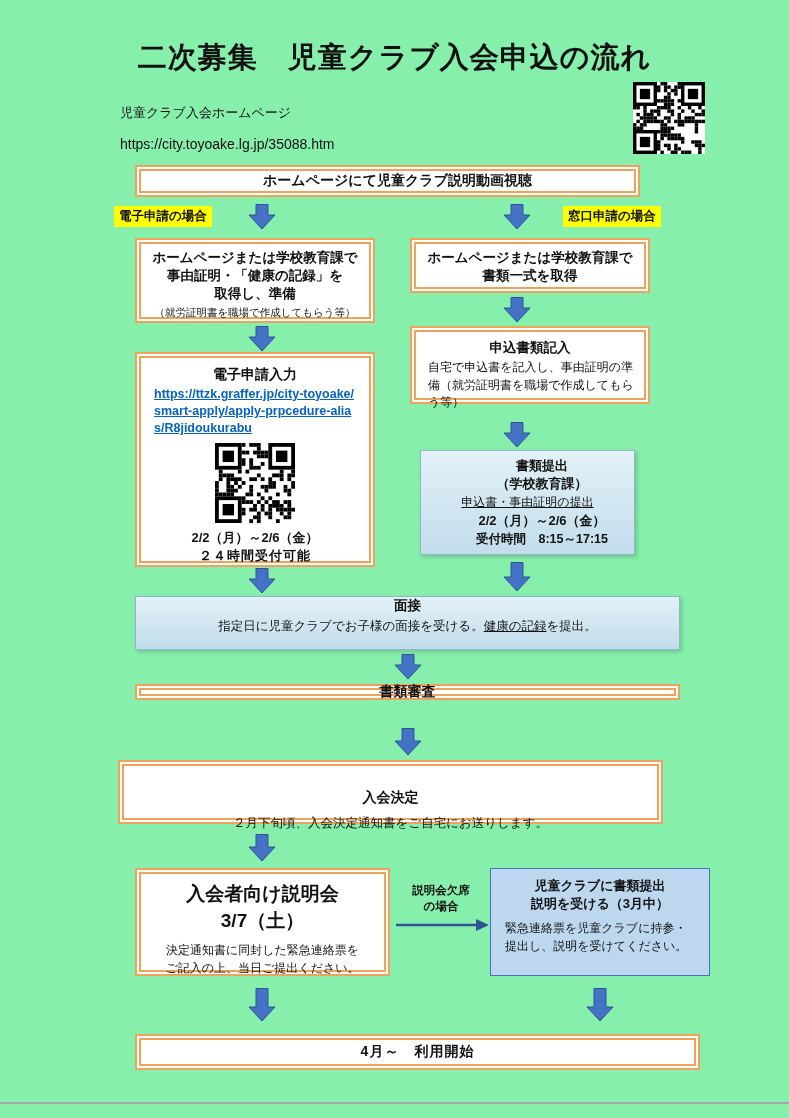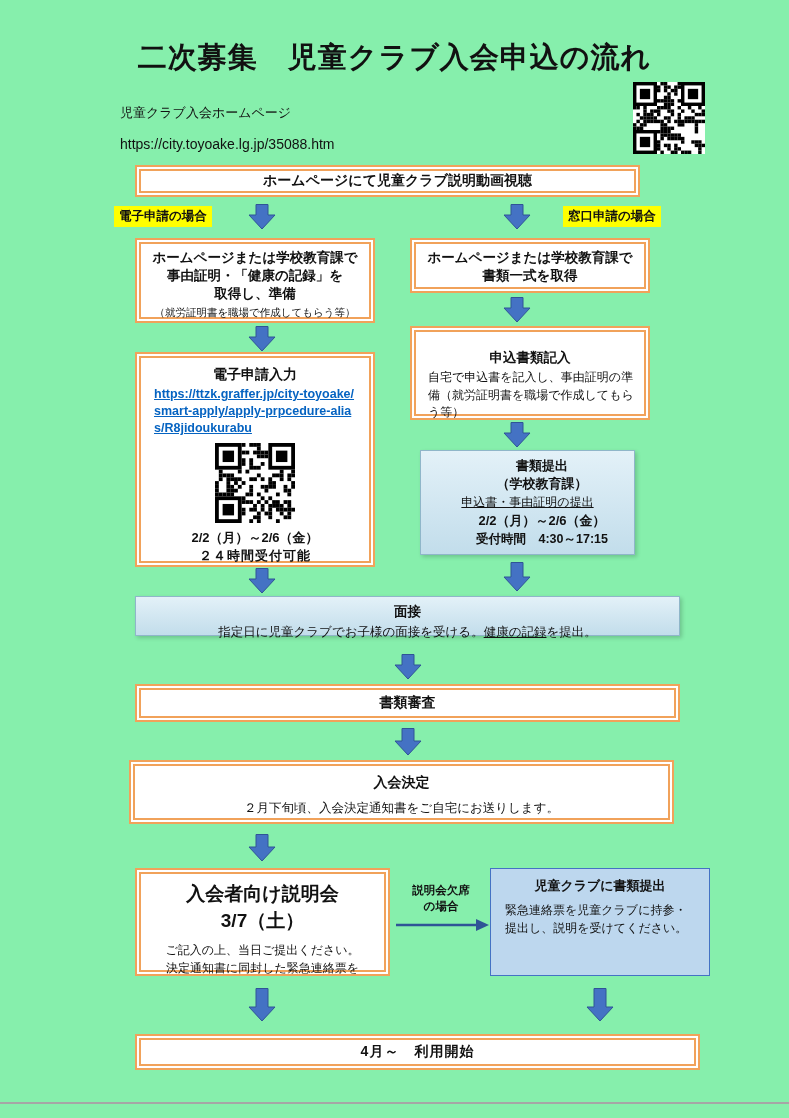--- a/index.html
+++ b/index.html
@@ -12,34 +12,34 @@
   .title { left:0; top:38px; width:789px; text-align:center; font-size:29px; font-weight:bold; letter-spacing:1px; }
   .subtitle { left:120px; top:104px; width:520px; display:flex; justify-content:center; align-items:baseline; gap:14px;flex-direction:column; }
   .subtitle .lbl { font-size:13px; }
   .subtitle .url { font-size:14px; }
   .flowtext-b { font-weight:bold; font-size:13.5px; line-height:1.35; }
   .videobox { left:135px; top:165px; width:505px; height:32px; display:flex; align-items:center; justify-content:center; font-weight:bold; font-size:14px;padding-left:20px; }
   .taglabel { background:#FFFF00; font-weight:bold; font-size:12.5px; padding:2px 5px; }
   .box-e-prepare { left:135px; top:238px; width:240px; height:85px; padding-top:5px; text-align:center; }
   .box-e-prepare .note { font-size:10.5px; margin-top:2px; }
   .box-w-obtain { left:410px; top:238px; width:240px; height:55px; padding-top:5px; text-align:center; }
-  .box-w-fill { left:410px; top:326px; width:240px; height:94px; padding-top:17px; }
+  .box-w-fill { left:410px; top:326px; width:240px; height:78px; padding-top:7px; }
   .box-w-fill .bd { font-size:12px; line-height:1.45; padding:2px 10px 0 12px; }
   .box-e-apply { left:135px; top:352px; width:240px; height:215px; display:flex; flex-direction:column; align-items:center; padding-top:7px; }
   .box-e-apply .link { width:202px; font-size:12.5px; font-weight:bold; color:#0563C1; text-decoration:underline; word-break:break-all; line-height:1.35; margin-top:2px; cursor:pointer; }
   .box-e-apply .period { font-weight:bold; font-size:13px; margin-top:6px; }
   .box-e-apply .note { font-weight:bold; font-size:13px; letter-spacing:1px; }
   .bluebox { background:linear-gradient(180deg,#E3F1F8 0%,#C2DDEB 100%); border:1px solid #8FB6C9; box-shadow:2px 2px 4px rgba(0,0,0,.18); }
   .box-w-submit { left:420px; top:450px; width:215px; height:105px; text-align:center; padding-top:6px; }
   .box-w-submit .sub { font-size:12px; text-decoration:underline; margin:1px 0; }
   .box-w-submit .b { font-weight:bold; font-size:13px; line-height:1.4;padding-left:29px; }
-  .box-interview { left:135px; top:596px; width:545px; height:40px; text-align:center; padding-top:6px; }
+  .box-interview { left:135px; top:596px; width:545px; height:54px; text-align:center; }
   .box-interview .bd { font-size:12.5px; margin-top:3px; }
-  .box-screening { left:135px; top:684px; width:545px; height:38px; display:flex; align-items:center; justify-content:center; font-weight:bold; font-size:14px; }
-  .box-decision { left:129px; top:760px; width:545px; height:64px; text-align:center; padding-top:7px; }
+  .box-screening { left:135px; top:684px; width:545px; height:16px; display:flex; align-items:center; justify-content:center; font-weight:bold; font-size:14px; }
+  .box-decision { left:118px; top:760px; width:545px; height:64px; text-align:center; padding-top:22px; }
   .box-decision .bd { font-size:12.5px; margin-top:8px; }
   .box-briefing { left:135px; top:868px; width:255px; height:108px; text-align:center; padding-top:7px; }
   .box-briefing .t { font-weight:bold; font-size:19px; line-height:1.4; }
   .box-briefing .bd { font-size:12px; line-height:1.5; margin-top:7px; }
   .absent-label { left:398px; top:882px; width:86px; text-align:center; font-weight:bold; font-size:11.5px; line-height:1.4; }
   .box-alt { left:490px; top:868px; width:220px; height:108px; background:#BDD7EE; border:1.5px solid #4472C4; text-align:center; padding-top:8px; }
   .box-alt .t { font-weight:bold; font-size:13px; line-height:1.4; }
   .box-alt .bd { font-size:12px; line-height:1.5; margin-top:6px; text-align:left; padding:0 14px; }
   .box-start { left:135px; top:1034px; width:565px; height:36px; display:flex; align-items:center; justify-content:center; font-weight:bold; font-size:14px; letter-spacing:1px; }
   .footer-line { left:0; top:1102px; width:789px; height:2px; background:#A6A6A6; }
@@ -393,21 +393,21 @@
 
   <div class="abs" style="left:503px;top:422px"><svg width="28" height="26" viewBox="0 0 28 26">
         <polygon points="8,0.5 20,0.5 20,11 27,11 14,25 1,11 8,11" fill="#4472C4" stroke="#2F5496"></polygon>
       </svg></div>
 
   <div class="abs bluebox box-w-submit">
     <div class="b">書類提出</div>
     <div class="b">（学校教育課）</div>
     <div class="sub">申込書・事由証明の提出</div>
     <div class="b">2/2（月）～2/6（金）</div>
-    <div class="b" style="font-size:12.5px">受付時間　4:30～17:15</div>
+    <div class="b" style="font-size:12.5px">受付時間　8:15～17:15</div>
   </div>
 
   <div class="abs" style="left:248px;top:568px"><svg width="28" height="26" viewBox="0 0 28 26">
         <polygon points="8,0.5 20,0.5 20,11 27,11 14,25 1,11 8,11" fill="#4472C4" stroke="#2F5496"></polygon>
       </svg></div>
   <div class="abs" style="left:503px;top:562px"><svg width="28" height="30" viewBox="0 0 28 30">
         <polygon points="8,0.5 20,0.5 20,15 27,15 14,29 1,15 8,15" fill="#4472C4" stroke="#2F5496"></polygon>
       </svg></div>
 
   <div class="abs bluebox box-interview">
@@ -431,38 +431,39 @@
   </div>
 
   <div class="abs" style="left:248px;top:834px"><svg width="28" height="28" viewBox="0 0 28 28">
         <polygon points="8,0.5 20,0.5 20,13 27,13 14,27 1,13 8,13" fill="#4472C4" stroke="#2F5496"></polygon>
       </svg></div>
 
   <div class="abs obox box-briefing">
     <div class="t">入会者向け説明会</div>
     <div class="t">3/7（土）</div>
     <div class="bd">
+      <div>決定通知書に同封した緊急連絡票を</div>
       <div>ご記入の上、当日ご提出ください。</div>
-      <div>決定通知書に同封した緊急連絡票を</div>
     </div>
   </div>
 
   <div class="abs absent-label">
     <div>説明会欠席</div>
     <div>の場合</div>
   </div>
   <div class="abs" style="left:396px;top:917px">
     <svg width="94" height="16" viewBox="0 0 94 16">
         <line x1="0" y1="8" x2="80" y2="8" stroke="#2F5496" stroke-width="2.5"></line>
         <polygon points="80,2 93,8 80,14" fill="#2F5496"></polygon>
       </svg>
   </div>
 
   <div class="abs box-alt">
     <div class="t">児童クラブに書類提出</div>
+    <div class="t">説明を受ける（3月中）</div>
     <div class="bd">
       <div>緊急連絡票を児童クラブに持参・</div>
       <div>提出し、説明を受けてください。</div>
     </div>
   </div>
 
   <div class="abs" style="left:248px;top:988px"><svg width="28" height="34" viewBox="0 0 28 34">
         <polygon points="8,0.5 20,0.5 20,19 27,19 14,33 1,19 8,19" fill="#4472C4" stroke="#2F5496"></polygon>
       </svg></div>
   <div class="abs" style="left:586px;top:988px"><svg width="28" height="34" viewBox="0 0 28 34">

